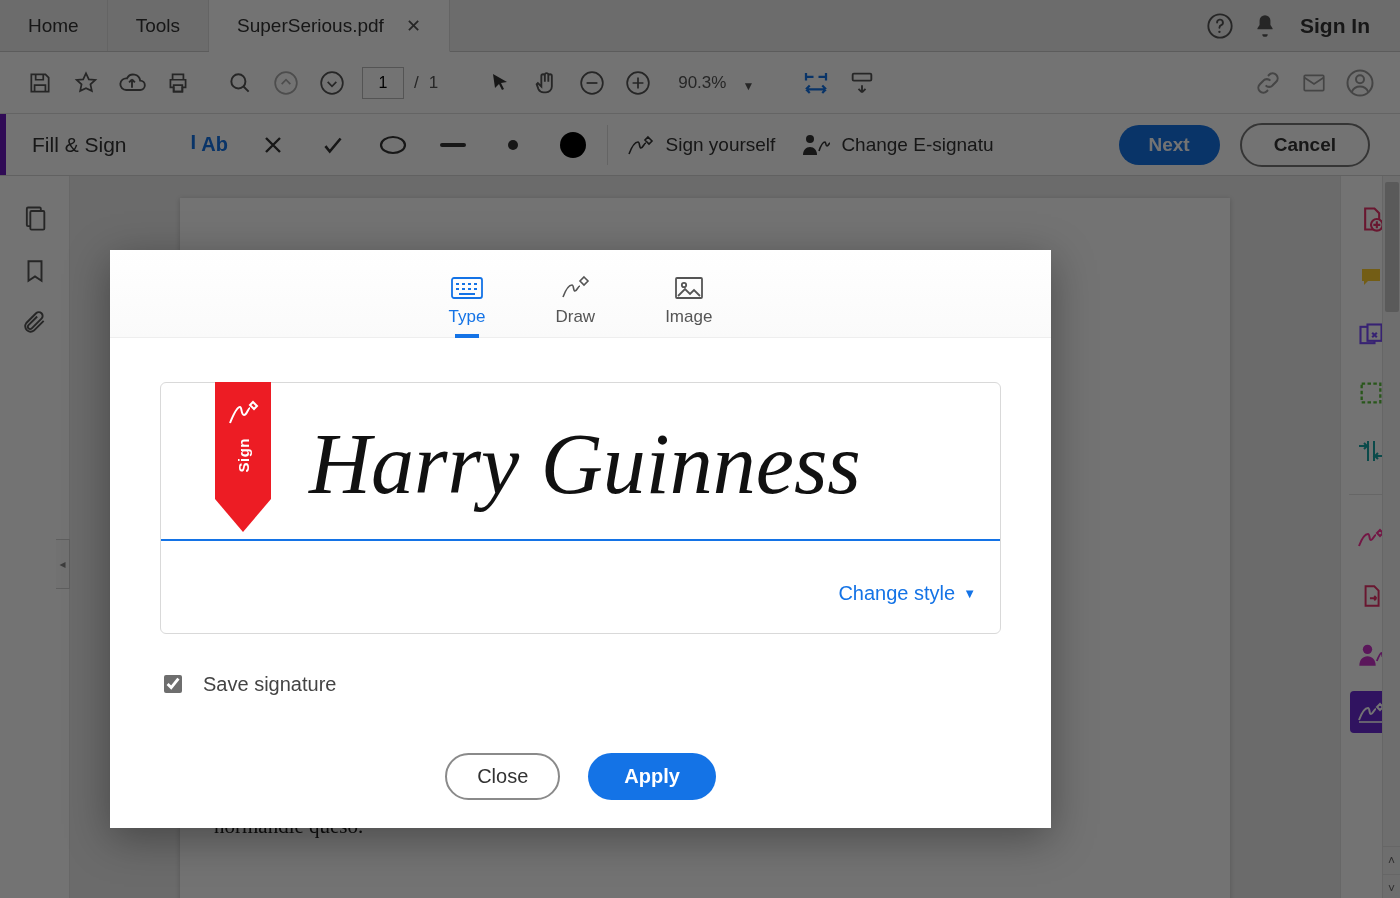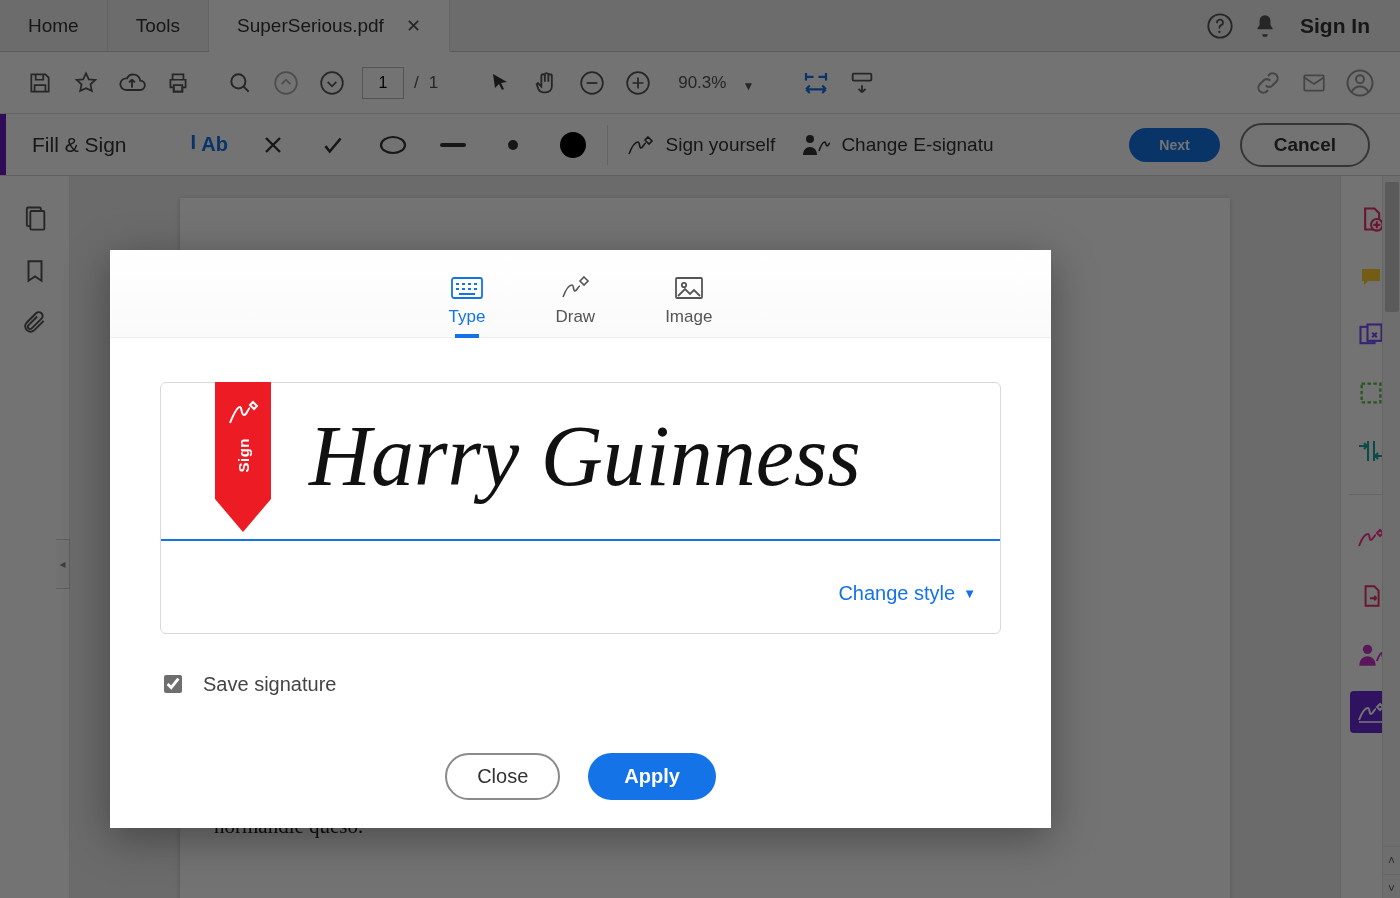--- a/index.html
+++ b/index.html
@@ -117,21 +117,21 @@
   }
   .fillstrip .tools{display:flex;align-items:center;gap:28px;margin-left:50px}
   .fillstrip .tool{width:32px;height:32px;display:flex;align-items:center;justify-content:center}
   .fillstrip .divider{width:1px;height:40px;background:#ddd;margin:0 18px}
   .fillstrip .signself, .fillstrip .reqsig{
     display:flex;align-items:center;gap:10px;font-size:19px;color:#333;cursor:pointer;
   }
   .fillstrip .right{margin-left:auto;display:flex;align-items:center;gap:20px;padding-right:30px}
   .btn-next{
     background:#1473e6;color:#fff;border:none;border-radius:20px;
-    padding:9px 30px;font-size:14px;font-weight:600;cursor:pointer;
+    padding:9px 30px;font-size:19px;font-weight:600;cursor:pointer;
   }
   .btn-close{
     background:#fff;color:#333;border:2px solid #777;border-radius:22px;
     padding:9px 32px;font-size:19px;font-weight:600;cursor:pointer;
   }
 
   
   .workspace{display:flex;height:calc(898px - 48px - 62px - 62px)}
   .leftrail{
     width:70px;border-right:1px solid #e5e5e5;
@@ -246,21 +246,21 @@
     position:absolute;left:130px;right:30px;top:18px;bottom:92px;
   }
   .sig-text{
     font-family:"Brush Script MT","Segoe Script","Comic Sans MS",cursive;
     font-size:86px;
     font-style:italic;
     color:#111;
     line-height:1.1;
     position:absolute;
     left:18px;
-    top:8px;
+    top:16px;
     white-space:nowrap;
   }
   .sig-line{
     position:absolute;left:0;right:0;bottom:92px;height:2px;background:#1473e6;
   }
   .change-style{
     position:absolute;right:24px;bottom:28px;
     color:#1473e6;font-size:20px;
     display:flex;align-items:center;gap:8px;cursor:pointer;
   }

